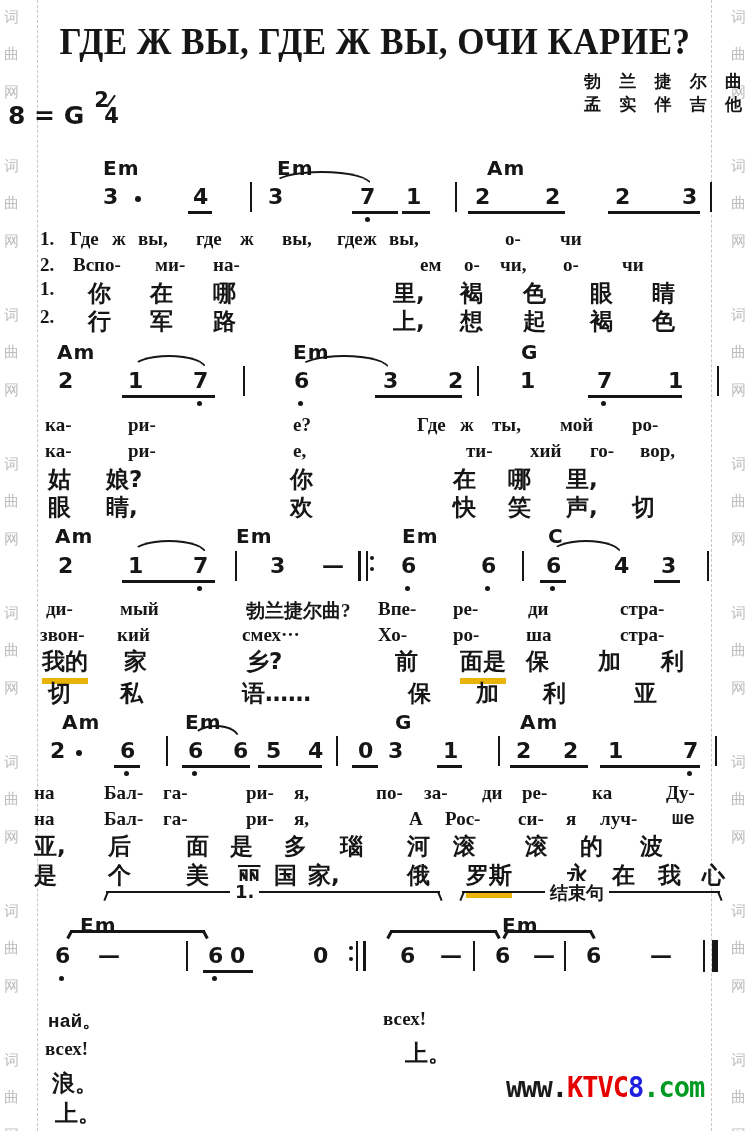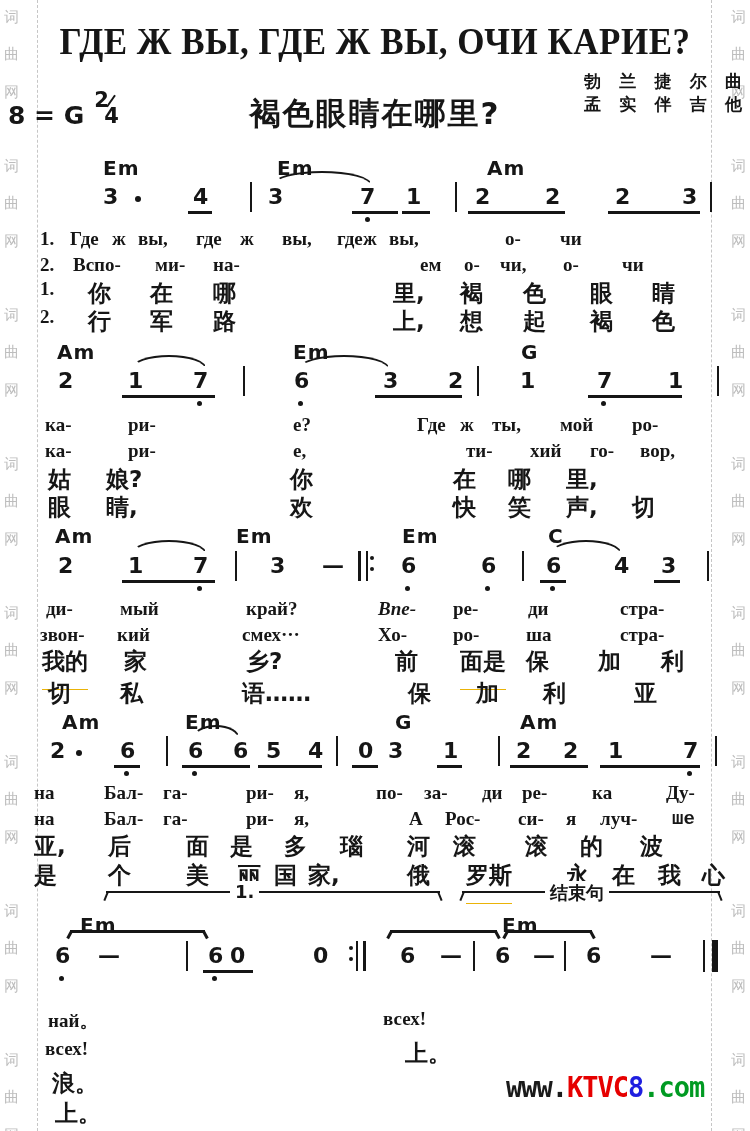--- a/index.html
+++ b/index.html
@@ -41,21 +41,21 @@
   .tie{position:absolute;height:10px;border-top:3px solid #161616;box-sizing:border-box;}
   .tie::before{content:'';position:absolute;left:-2px;top:-2px;width:3px;height:8px;background:#161616;transform:rotate(28deg);}
   .tie::after{content:'';position:absolute;right:-2px;top:-2px;width:3px;height:8px;background:#161616;transform:rotate(-28deg);}
   .bracket{position:absolute;height:10px;border-top:2px solid #161616;}
   .bracket::before{content:'';position:absolute;left:-1px;top:-1px;width:2px;height:9px;background:#161616;transform:rotate(22deg);}
   .bracket::after{content:'';position:absolute;right:-1px;top:-1px;width:2px;height:9px;background:#161616;transform:rotate(-22deg);}
   .bracket .blabel{position:absolute;top:-12px;background:#fff;padding:0 5px;font-weight:bold;font-size:18px;white-space:nowrap;}
   .lyr{position:absolute;white-space:nowrap;font-weight:bold;}
   .lyr.ru{font-family:"Liberation Serif","DejaVu Serif",serif;font-size:19px;}
   .lyr.zh{font-family:"DejaVu Sans",sans-serif;font-size:23px;}
-  .lyr.u{border-bottom:1px solid #eab308;padding-bottom:12px;}
+  .lyr.u{border-bottom:6px solid #eab308;padding-bottom:1px;}
   
   .urlwm{position:absolute;left:506px;top:1072px;font-family:"DejaVu Sans Mono",monospace;
          font-weight:bold;font-size:27px;letter-spacing:-1px;transform:scaleY(1.05);}
 </style>
 </head>
 <body>
 
 <div class="page">
 
   <div class="edge-line" style="left:37px"></div>
@@ -108,21 +108,20 @@
       <div class="wm-char" style="left: 731px; top: 977px;">网</div>
       <div class="wm-char" style="left: 731px; top: 1051px;">词</div>
       <div class="wm-char" style="left: 731px; top: 1088px;">曲</div>
       <div class="wm-char" style="left: 731px; top: 1126px;">网</div>
     </div>
 
   <div class="title-ru">ГДЕ Ж ВЫ, ГДЕ Ж ВЫ, ОЧИ КАРИЕ?</div>
   <div class="key-block">
     <span>8 = G</span><span class="timesig"><span class="tsn">2</span><span class="tsl"></span><span class="tsd">4</span></span>
   </div>
-  <div class="title-zh">褐色眼睛在哪里?</div>
   <div class="credits">
     <div>勃兰捷尔曲</div>
     <div>孟实伴吉他</div>
   </div>
 
   <div id="score-layer">
       <div class="chord" style="left: 103px; top: 156px;">Em</div>
       <div class="chord" style="left: 277px; top: 156px;">Em</div>
       <div class="chord" style="left: 487px; top: 156px;">Am</div>
       <div class="note" style="left: 103px; top: 184px;">3</div>
@@ -257,22 +256,22 @@
       <div class="beam" style="left: 540px; top: 580px; width: 26px;"></div>
       <div class="beam" style="left: 654px; top: 580px; width: 26px;"></div>
       <div class="ldot" style="left: 197px; top: 586px;"></div>
       <div class="ldot" style="left: 405px; top: 586px;"></div>
       <div class="ldot" style="left: 485px; top: 586px;"></div>
       <div class="ldot" style="left: 550px; top: 586px;"></div>
       <div class="slur" style="left: 131px; top: 540px; width: 76px;"></div>
       <div class="slur" style="left: 550px; top: 540px; width: 72px;"></div>
       <div class="lyr ru" style="left: 46px; top: 598px;">ди-</div>
       <div class="lyr ru" style="left: 120px; top: 598px;">мый</div>
-      <div class="lyr ru" style="left: 246px; top: 598px;">край?</div>
-      <div class="lyr ru" style="left: 378px; top: 598px; font-style: italic;">Впе-</div>
+      <div class="lyr ru" style="left: 246px; top: 598px;">勃兰捷尔曲?</div>
+      <div class="lyr ru" style="left: 378px; top: 598px;">Впе-</div>
       <div class="lyr ru" style="left: 453px; top: 598px;">ре-</div>
       <div class="lyr ru" style="left: 528px; top: 598px;">ди</div>
       <div class="lyr ru" style="left: 620px; top: 598px;">стра-</div>
       <div class="lyr ru" style="left: 40px; top: 624px;">звон-</div>
       <div class="lyr ru" style="left: 117px; top: 624px;">кий</div>
       <div class="lyr ru" style="left: 242px; top: 624px; text-align: right;">смех···</div>
       <div class="lyr ru" style="left: 378px; top: 624px;">Хо-</div>
       <div class="lyr ru" style="left: 453px; top: 624px;">ро-</div>
       <div class="lyr ru" style="left: 526px; top: 624px;">ша</div>
       <div class="lyr ru" style="left: 620px; top: 624px;">стра-</div>
@@ -392,21 +391,21 @@
       <div class="barline" style="left: 564px; top: 941px;"></div>
       <div class="note" style="left: 586px; top: 943px;">6</div>
       <div class="note" style="left: 650px; top: 943px;">—</div>
       <div class="fb" style="left: 703px; top: 940px;"></div>
       <div class="beam" style="left: 203px; top: 970px; width: 50px;"></div>
       <div class="ldot" style="left: 59px; top: 976px;"></div>
       <div class="ldot" style="left: 212px; top: 976px;"></div>
       <div class="tie" style="left: 70px; top: 930px; width: 135px;"></div>
       <div class="tie" style="left: 390px; top: 930px; width: 107px;"></div>
       <div class="tie" style="left: 506px; top: 930px; width: 86px;"></div>
-      <div class="lyr ru" style="left: 48px; top: 1008px;">най。</div>
+      <div class="lyr ru" style="left: 48px; top: 1008px; font-family: Liberation Mono, monospace;">най。</div>
       <div class="lyr ru" style="left: 383px; top: 1008px;">всех!</div>
       <div class="lyr ru" style="left: 45px; top: 1038px;">всех!</div>
       <div class="lyr zh" style="left: 405px; top: 1038px;">上。</div>
       <div class="lyr zh" style="left: 52px; top: 1068px;">浪。</div>
       <div class="lyr zh" style="left: 55px; top: 1098px;">上。</div>
     </div>
 
   <div class="urlwm" id="urlwm"><span style="color: rgb(26, 26, 26);">www.</span><span style="color: rgb(230, 0, 0);">KTVC</span><span style="color: rgb(31, 31, 224);">8</span><span style="color: rgb(0, 154, 34);">.com</span></div>
 </div>
 

